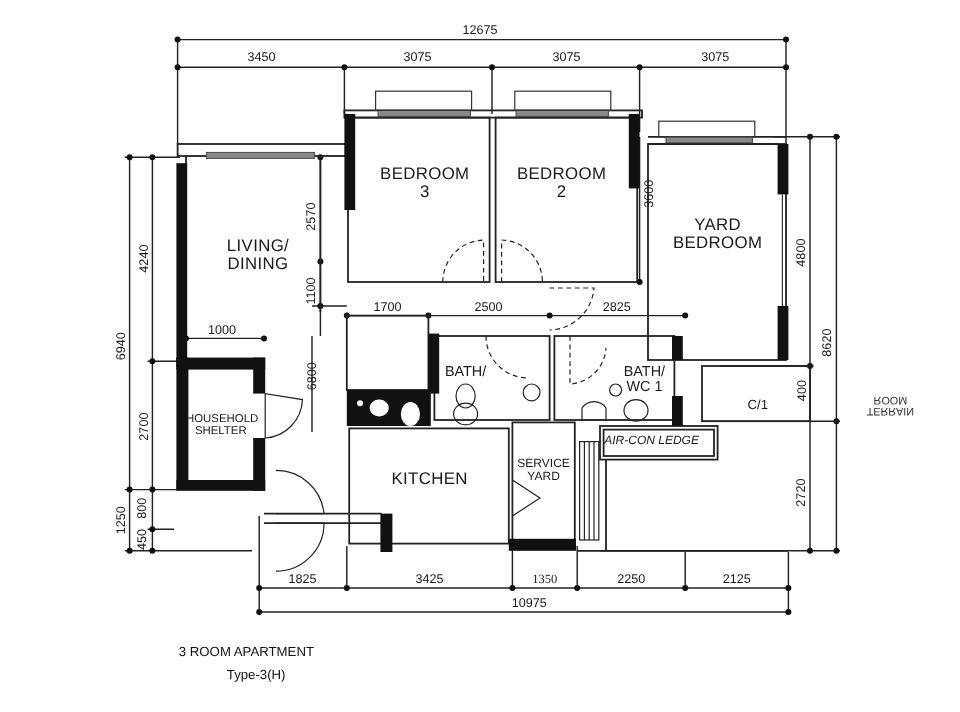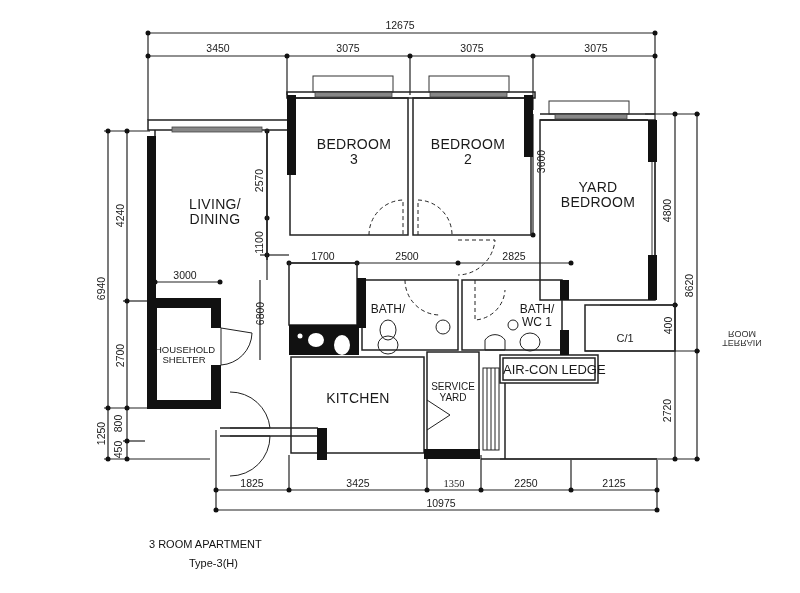--- a/index.html
+++ b/index.html
@@ -217,21 +217,21 @@
 <div class="lbl dim" style="left:594px;top:478px;width:40px;">2125</div>
 <div class="lbl dim" style="left:421px;top:498px;width:40px;">10975</div>
 
 <div class="lbl dim vert" style="left:82px;top:283px;width:40px;">6940</div>
 <div class="lbl dim vert" style="left:82px;top:428px;width:40px;">1250</div>
 <div class="lbl dim vert" style="left:101px;top:210px;width:40px;">4240</div>
 <div class="lbl dim vert" style="left:101px;top:350px;width:40px;">2700</div>
 <div class="lbl dim vert" style="left:104px;top:418px;width:30px;">800</div>
 <div class="lbl dim vert" style="left:104px;top:444px;width:30px;">450</div>
 
-<div class="lbl dim" style="left:165px;top:270px;width:40px;">3000</div>
+<div class="lbl dim" style="left:165px;top:270px;width:40px;">1000</div>
 <div class="lbl dim" style="left:303px;top:251px;width:40px;">1700</div>
 <div class="lbl dim" style="left:387px;top:251px;width:40px;">2500</div>
 <div class="lbl dim" style="left:494px;top:251px;width:40px;">2825</div>
 <div class="lbl dim vert" style="left:240px;top:175px;width:40px;">2570</div>
 <div class="lbl dim vert" style="left:240px;top:237px;width:40px;">1100</div>
 <div class="lbl dim vert" style="left:241px;top:308px;width:40px;">6800</div>
 <div class="lbl dim vert" style="left:522px;top:156px;width:40px;">3600</div>
 
 <div class="lbl dim vert" style="left:648px;top:205px;width:40px;">4800</div>
 <div class="lbl dim vert" style="left:648px;top:405px;width:40px;">2720</div>
@@ -261,21 +261,21 @@
 <div class="lbl" style="left:368px;top:303px;width:40px;font-size:12px;">BATH/</div>
 <div class="lbl" style="left:512px;top:303px;width:50px;font-size:12px;">
   <div>BATH/</div>
   <div>WC 1</div>
 </div>
 <div class="lbl room" style="left:318px;top:391px;width:80px;">KITCHEN</div>
 <div class="lbl small" style="left:428px;top:382px;width:50px;font-size:10px;">
   <div>SERVICE</div>
   <div>YARD</div>
 </div>
-<div class="lbl" style="left:503px;top:363px;width:80px;font-size:13px;">AIR-CON LEDGE</div>
-<div class="lbl" style="left:610px;top:333px;width:30px;font-size:11px;">C/1</div>
+<div class="lbl" style="left:503px;top:363px;width:80px;font-size:10px;font-style:italic;">AIR-CON LEDGE</div>
+<div class="lbl" style="left:610px;top:333px;width:30px;font-size:11px;text-align:right;">C/1</div>
 <div class="lbl" style="left:712px;top:328px;width:60px;font-size:9px;color:#333;transform:scaleY(-1);">
   <div>TERRAIN</div>
   <div>ROOM</div>
 </div>
 
 <div class="caption" style="top:538px;">3 ROOM APARTMENT</div>
 <div class="caption" style="top:557px;margin-left:40px;">Type-3(H)</div>
 
 </body></html>

